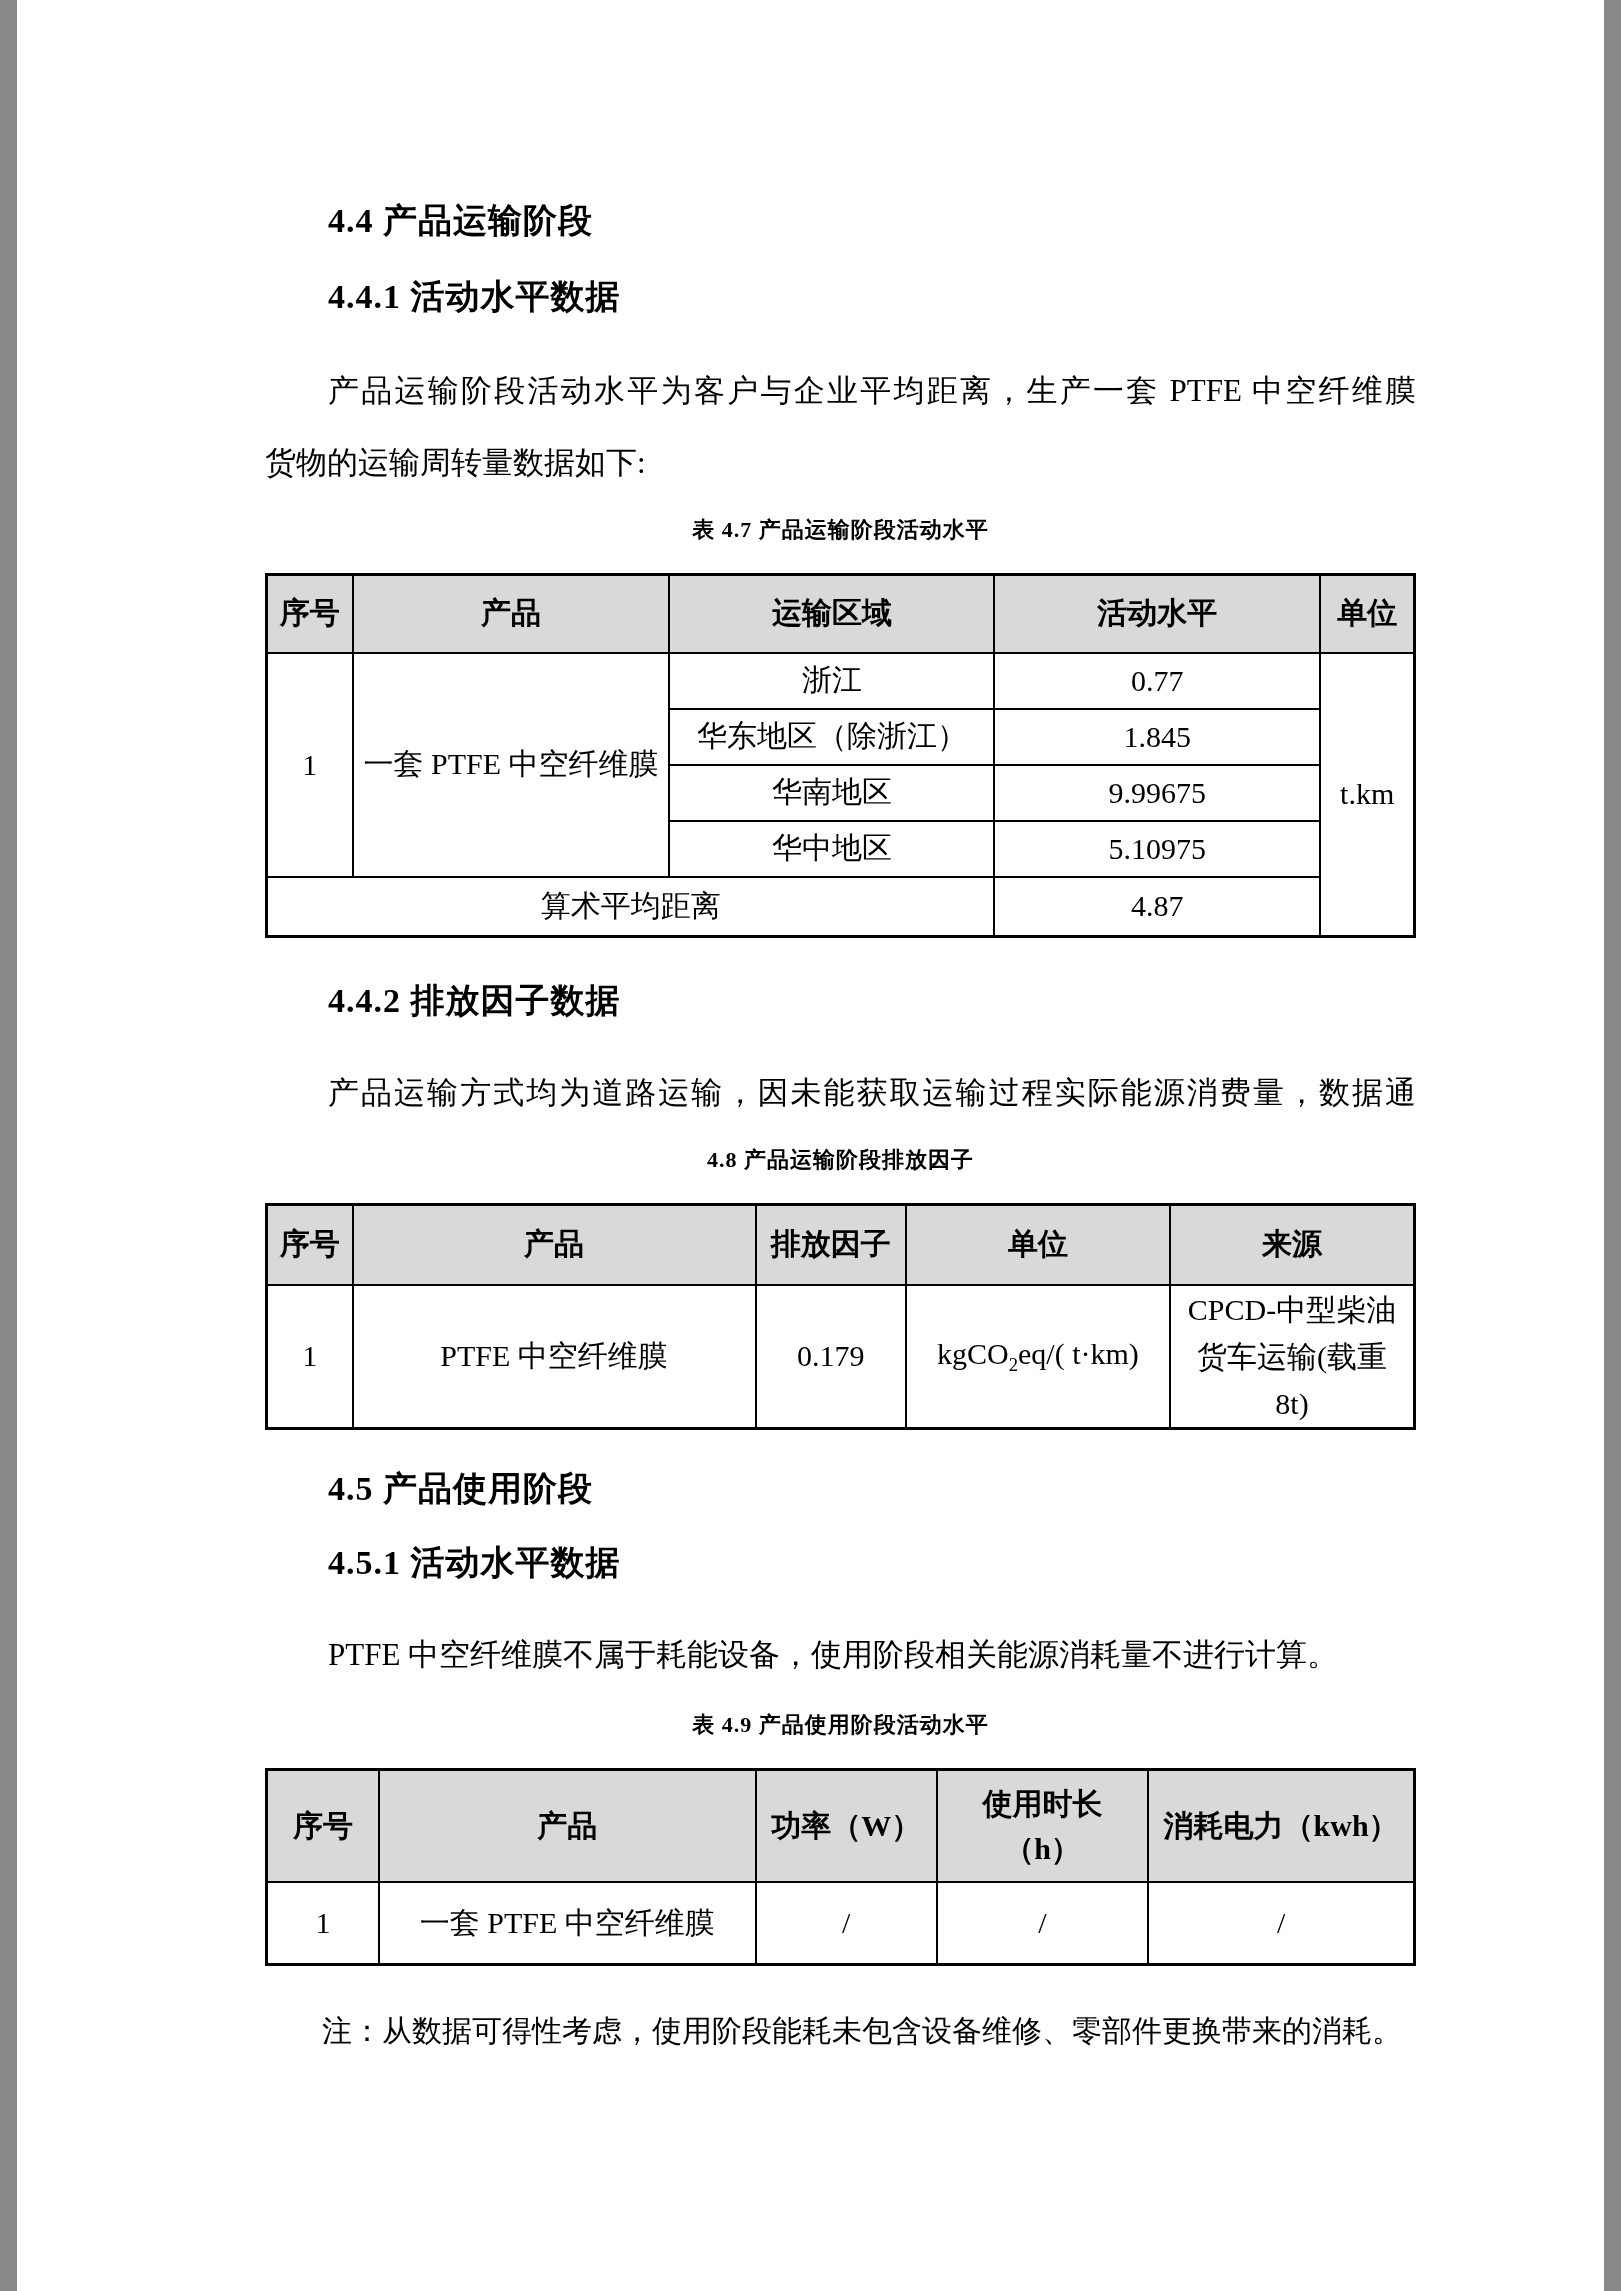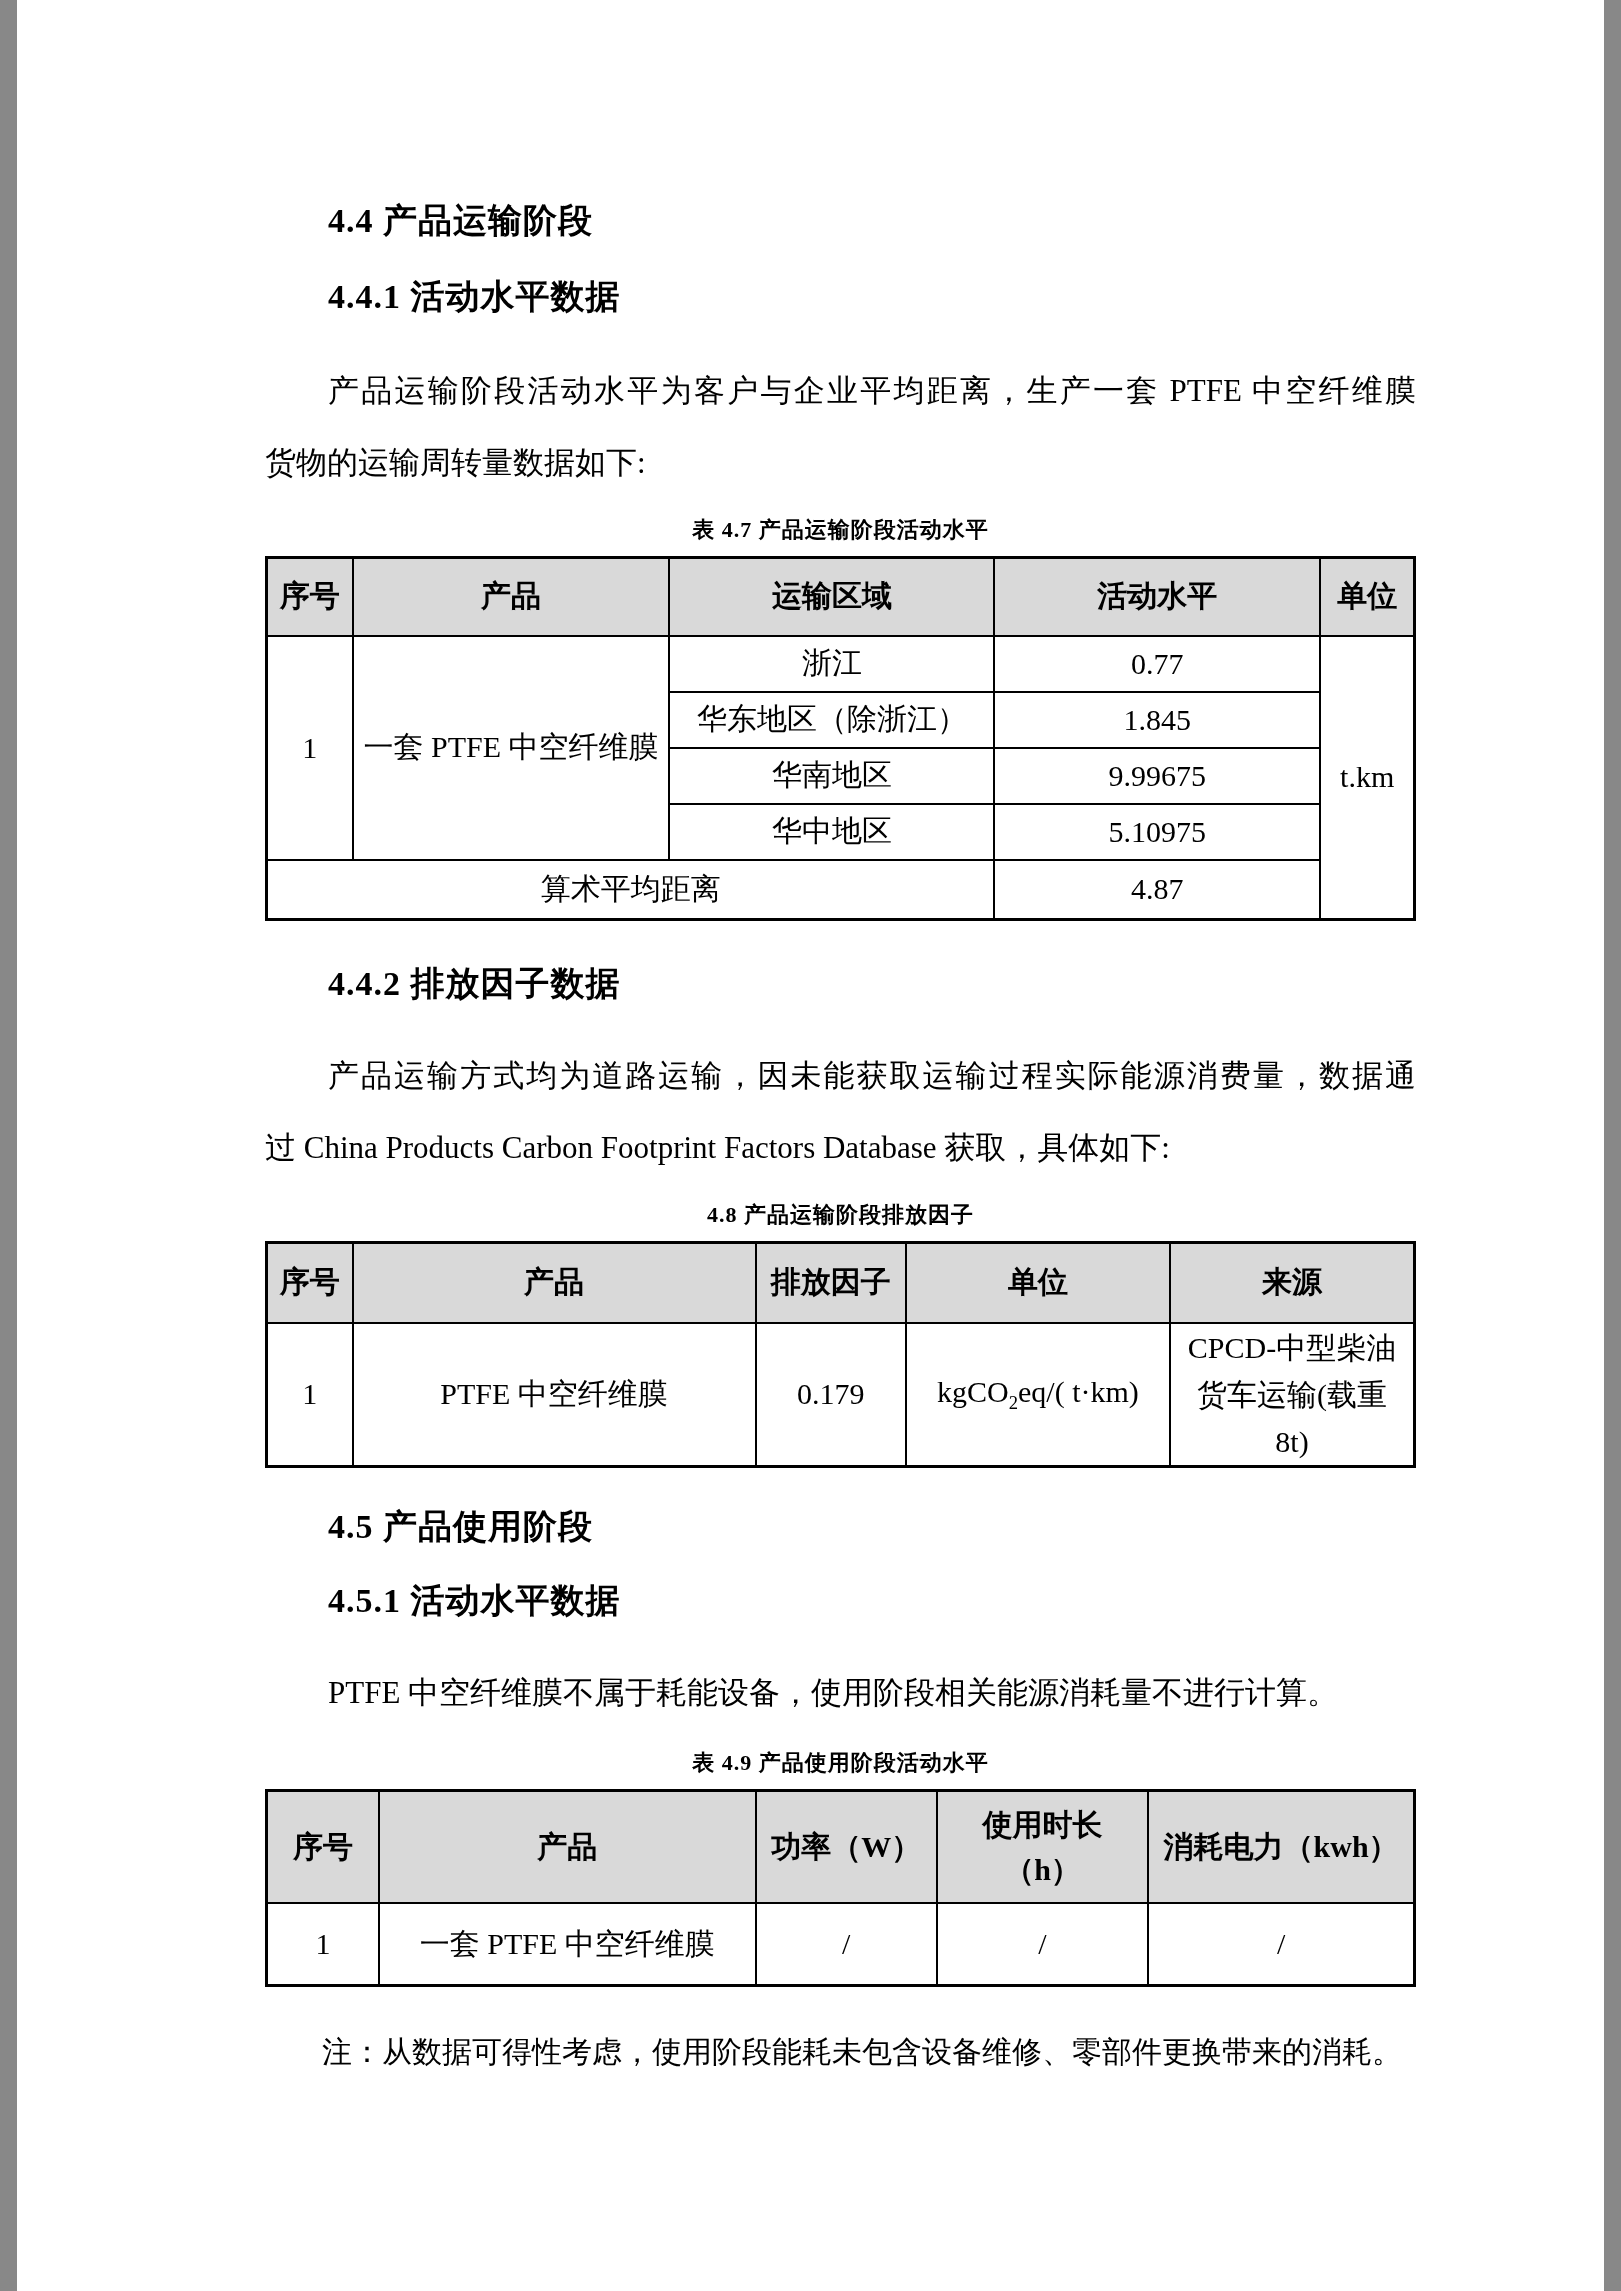--- a/index.html
+++ b/index.html
@@ -42,21 +42,21 @@
     font-size: 22px;
     font-weight: bold;
     text-align: center;
     line-height: 45px;
     letter-spacing: 1px;
   }
   .cap49 { margin-top: 11.8px; }
   table.doc-table {
     border-collapse: collapse;
     width: 100%;
-    margin-top: 4px;
+    margin-top: 21px;
     table-layout: fixed;
     padding-left: 12px;
   }
   table.doc-table td {
     border-left: 2px solid #000;
     border-right: 2px solid #000;
     border-top: 2.9px solid #000;
     border-bottom: 2.9px solid #000;
     text-align: center;
     vertical-align: middle;
@@ -150,21 +150,20 @@
         <td colspan="3">算术平均距离</td>
         <td>4.87</td>
       </tr>
     </tbody>
       </table>
 
     <div class="heading h-442">4.4.2 排放因子数据</div>
 
     <div class="para p2">
       <div class="line j-line indent">产品运输方式均为道路运输，因未能获取运输过程实际能源消费量，数据通</div>
-      <div class="line">过 China Products Carbon Footprint Factors Database 获取，具体如下:</div>
     </div>
 
     <div class="caption">4.8 产品运输阶段排放因子</div>
 
     <table class="doc-table t48">
       <colgroup>
         <col style="width:7.5%">
           <col style="width:35.1%">
           <col style="width:13.1%">
           <col style="width:23.0%">

